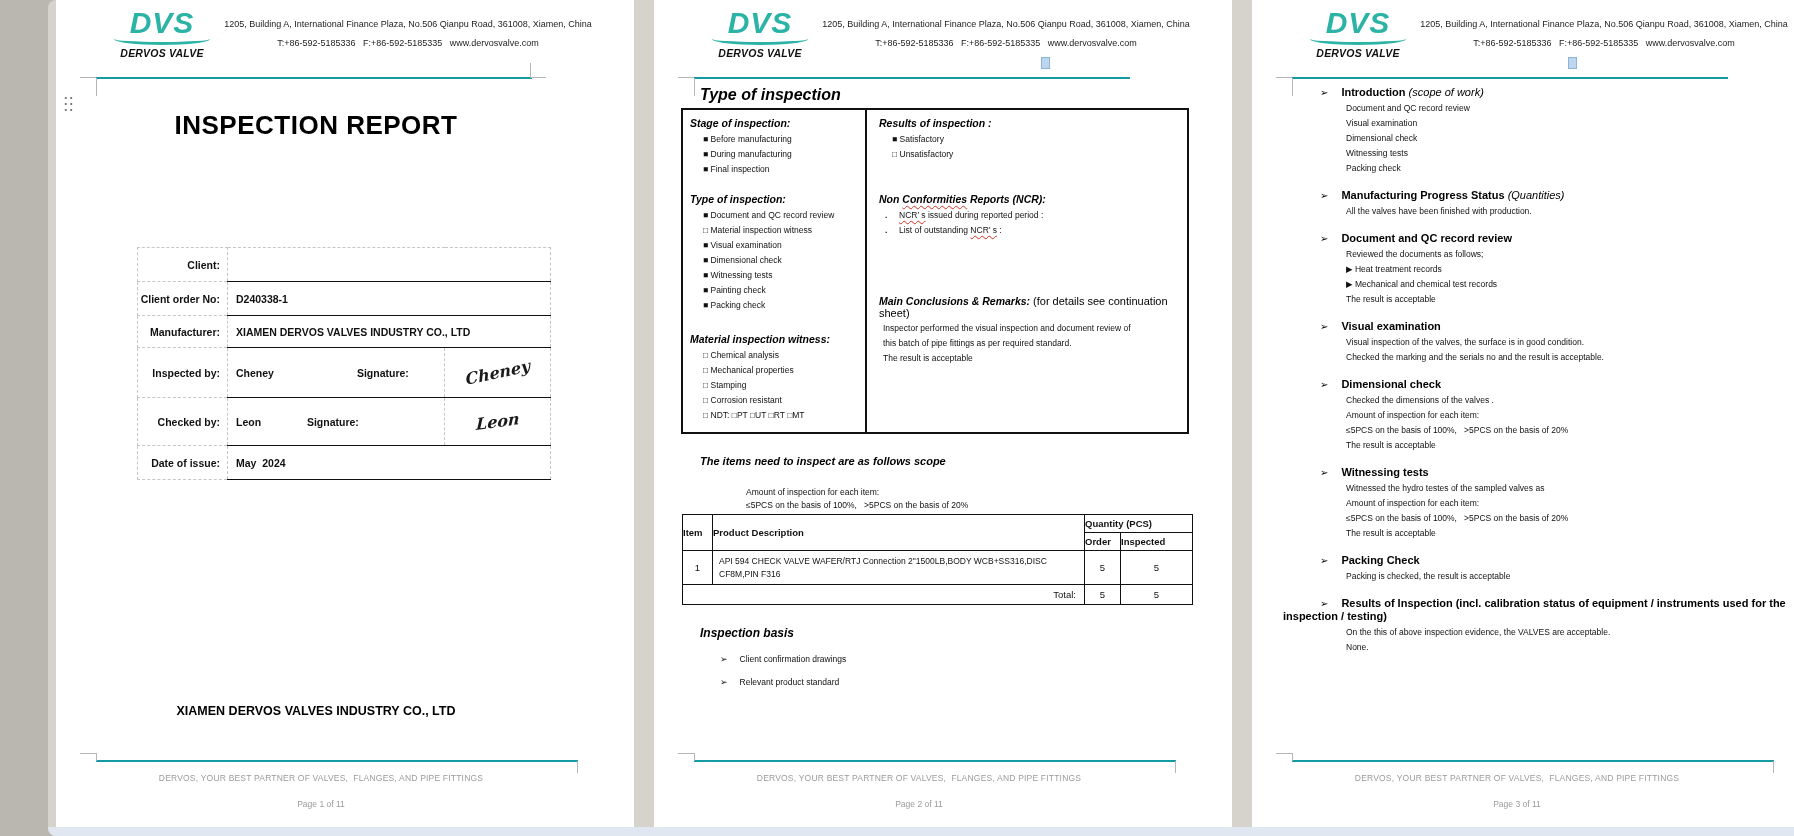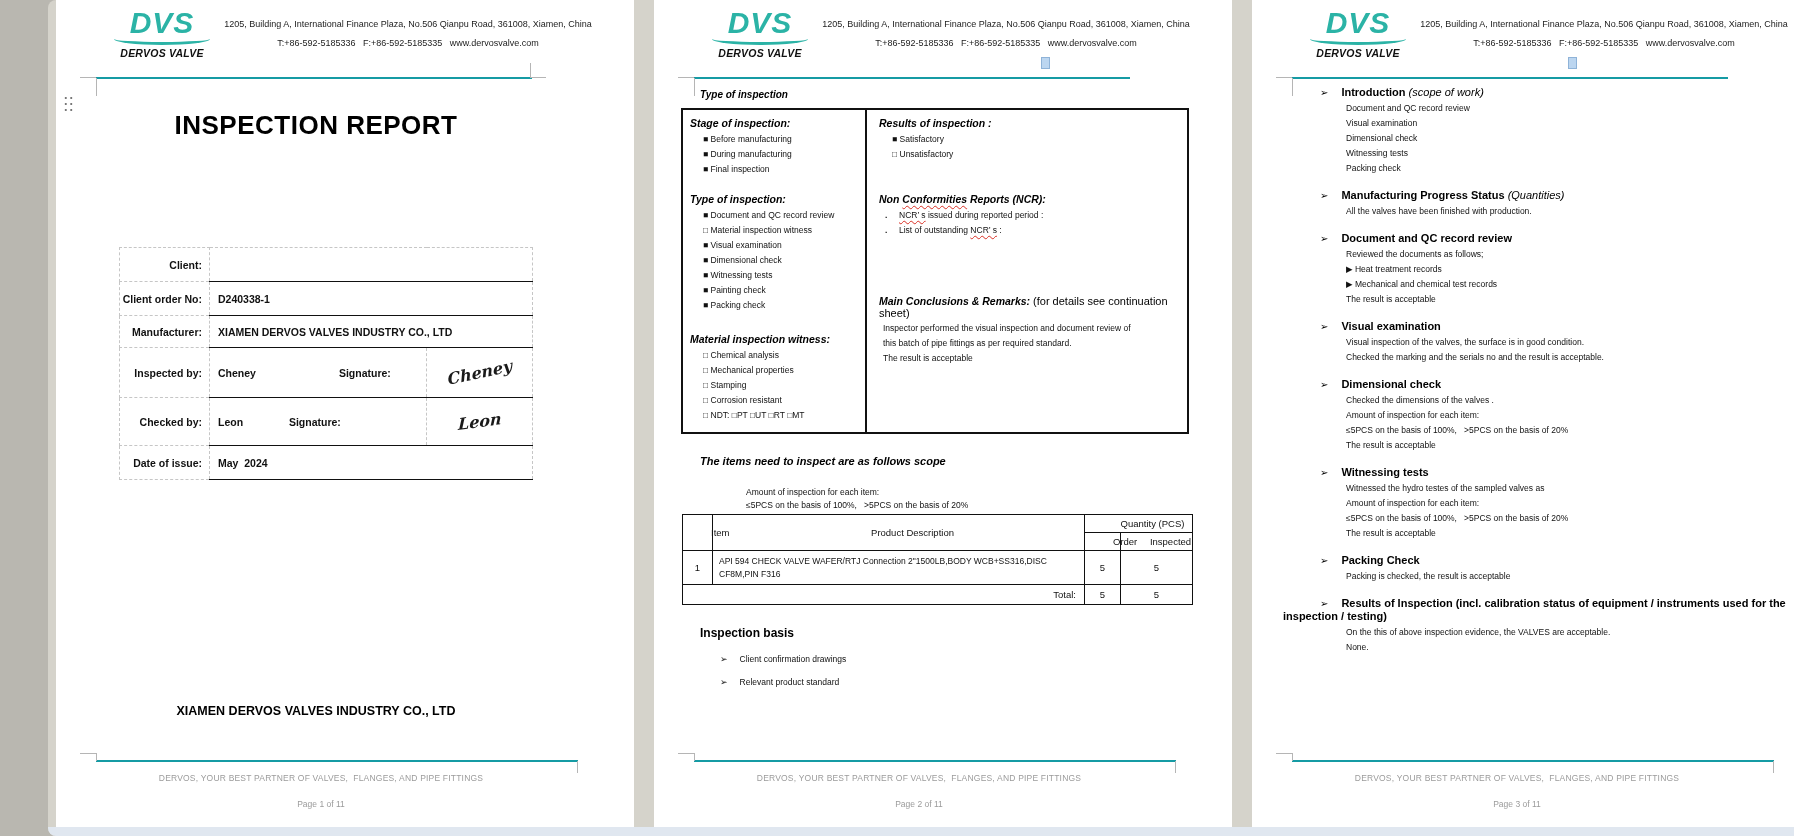--- a/index.html
+++ b/index.html
@@ -26,55 +26,55 @@
   .blue-handle{position:absolute;width:7px;height:10px;background:#bcd6f0;border:1px solid #8fb3d8;}
 
   
   .ftr-rule{left:40px;top:760px;width:482px;}
   .fl-h{left:24px;top:753px;width:16px}.fl-v{left:40px;top:753px;height:8px}.fr-v{left:521px;top:761px;height:12px}
   .ftr-tag{position:absolute;top:773px;left:30px;width:470px;text-align:center;font-size:8.5px;color:#9b9b9b;letter-spacing:.2px;}
   .ftr-page{position:absolute;top:799px;left:30px;width:470px;text-align:center;font-size:8.5px;color:#9b9b9b;}
 
   
   .p1-title{position:absolute;top:110px;left:28px;width:464px;text-align:center;font-size:26px;font-weight:bold;color:#000;letter-spacing:.5px;}
-  .info-tbl{position:absolute;left:63px;top:247px;width:413px;border-collapse:collapse;table-layout:fixed;font-size:10.5px;color:#111;}
+  .info-tbl{position:absolute;left:81px;top:247px;width:413px;border-collapse:collapse;table-layout:fixed;font-size:10.5px;color:#111;}
   .info-tbl td{padding:0 0 0 8px;vertical-align:middle;font-weight:bold;}
   .info-tbl td.lbl{border:1px dashed #c6c6c6;text-align:right;padding:0 7px 0 0;}
   .info-tbl td.val{border-left:1px dashed #c6c6c6;border-right:1px dashed #c6c6c6;border-bottom:1.5px solid #111;}
   .info-tbl tr.r1 td.val{border-top:1px dashed #c6c6c6;}
   .info-tbl td.sig{border-right:1px dashed #c6c6c6;border-left:1px dashed #c6c6c6;border-bottom:1.5px solid #111;text-align:center;padding:0;}
   .nm1{display:inline-block;width:118px}.nm2{display:inline-block;width:68px}
   .script{font-family:"DejaVu Serif",serif;font-style:italic;font-size:16px;color:#1a1a1a;display:inline-block;transform:rotate(-12deg) skewX(-6deg);}
   .s2{transform:rotate(-8deg) skewX(-10deg);}
   .company-line{position:absolute;top:704px;left:28px;width:464px;text-align:center;font-size:12.5px;font-weight:bold;color:#000;}
 
   
-  .p2-h1{position:absolute;left:46px;top:88px;font-size:10px;line-height:14px;font-weight:bold;font-style:italic;color:#000;}
+  .p2-h1{position:absolute;left:46px;top:88px;font-size:16px;line-height:14px;font-weight:bold;font-style:italic;color:#000;}
   .insp-tbl{position:absolute;left:27px;top:108px;width:508px;height:326px;border:2px solid #111;display:flex;box-sizing:border-box;}
   .ic{box-sizing:border-box;}
   .ic.left{width:184px;border-right:2px solid #111;padding:0 4px 0 7px;}
   .ic.right{flex:1;padding:0 10px 0 12px;}
   .sec-t{font-size:10.5px;line-height:12px;font-weight:bold;font-style:italic;color:#000;margin-top:0;}
   .first{margin-top:7px}.g1{margin-top:19px}.g2{margin-top:23px}.g3{margin-top:34px}.g4{margin-top:37px}.g5{margin-top:60px}.g6{margin-top:17px}
   .chk{font-size:8.5px;line-height:10px;margin:5px 0 0 13px;color:#111;}
   .ncr-line{margin-left:6px;}
   .ncr-b{display:inline-block;width:14px;font-weight:bold;}
   .wavy{text-decoration:underline;text-decoration-style:wavy;text-decoration-color:#d93025;text-decoration-thickness:1px;text-underline-offset:2px;}
   .note{font-weight:normal;font-style:normal;font-size:11px;}
   .para{font-size:8.5px;line-height:11px;margin:4px 0 0 4px;color:#111;}
   .p2-h2{position:absolute;left:46px;top:455px;font-size:11px;font-weight:bold;font-style:italic;color:#000000;}
   .amt{position:absolute;left:92px;font-size:8.5px;color:#111;}
   .a1{top:487px}.a2{top:500px}
   .items-tbl{position:absolute;left:28px;top:514px;width:510px;border-collapse:collapse;table-layout:fixed;border:1.5px solid #111;}
   .items-tbl td{border:1px solid #111;font-size:9.5px;color:#111;padding:0;}
-  .items-tbl td.c{text-align:center;font-weight:normal;padding-left:28px;}
+  .items-tbl td.c{font-weight:bold;}
   .items-tbl td.n{text-align:center;}
   .items-tbl td.desc{font-size:8.5px;font-weight:normal;padding:2px 6px;line-height:13px;}
   .items-tbl td.tot{text-align:right;font-weight:normal;padding-right:8px;}
-  .p2-h3{position:absolute;left:46px;top:626px;font-size:12px;font-weight:bold;color:#000;}
+  .p2-h3{position:absolute;left:46px;top:626px;font-size:12px;font-weight:bold;font-style:italic;color:#000;}
   .b-item{position:absolute;left:66px;font-size:8.5px;color:#111;}
   .b1{top:654px}.b2{top:677px}
   .b-item .arrow{font-size:9px;margin-right:12px;}
   .p2-h4{position:absolute;left:46px;top:716px;width:482px;font-size:12px;font-weight:bold;font-style:italic;color:#000;}
 
   
   .p3-wrap{position:absolute;top:84px;left:0;right:26px;}
   .p3-sec{padding-left:31px;text-indent:37px;font-size:11px;font-weight:bold;line-height:13px;margin-top:15px;color:#000;}
   .p3-sec .arrow{font-weight:normal;font-size:10px;margin-right:13px;}
   .p3-sec .sfx{font-weight:normal;font-style:italic;}

